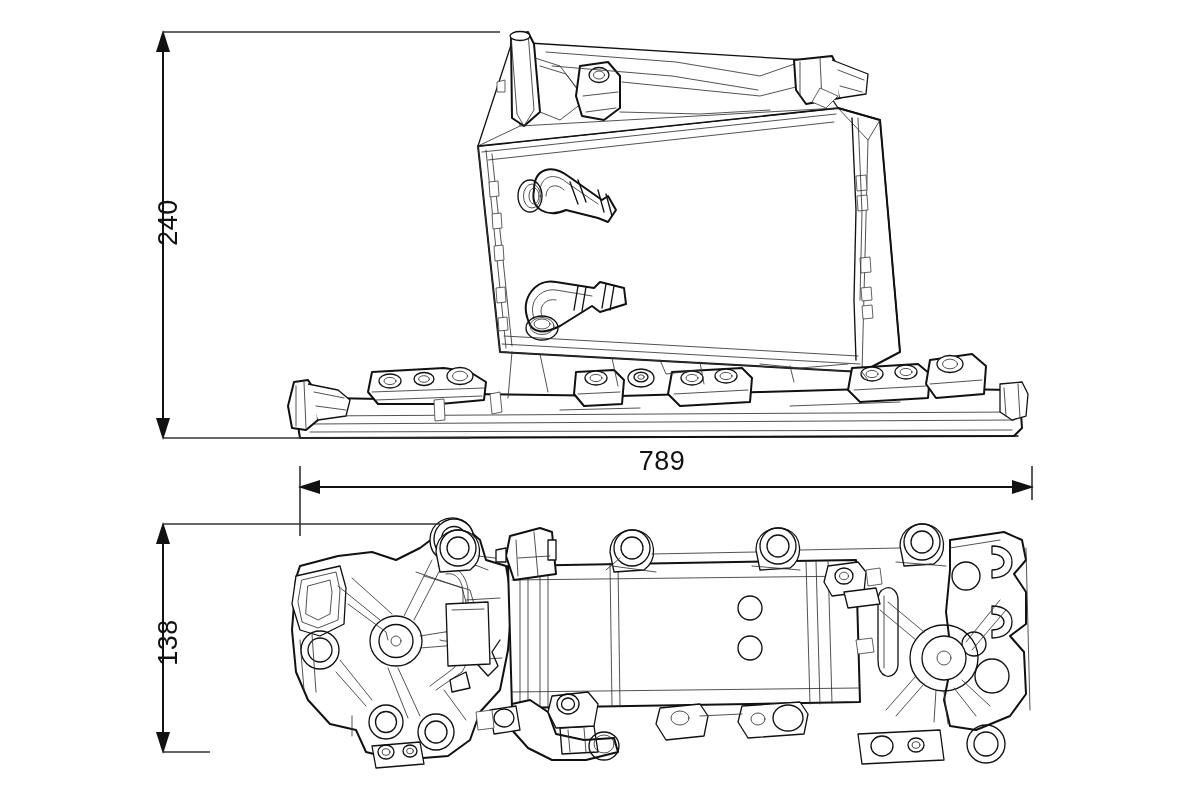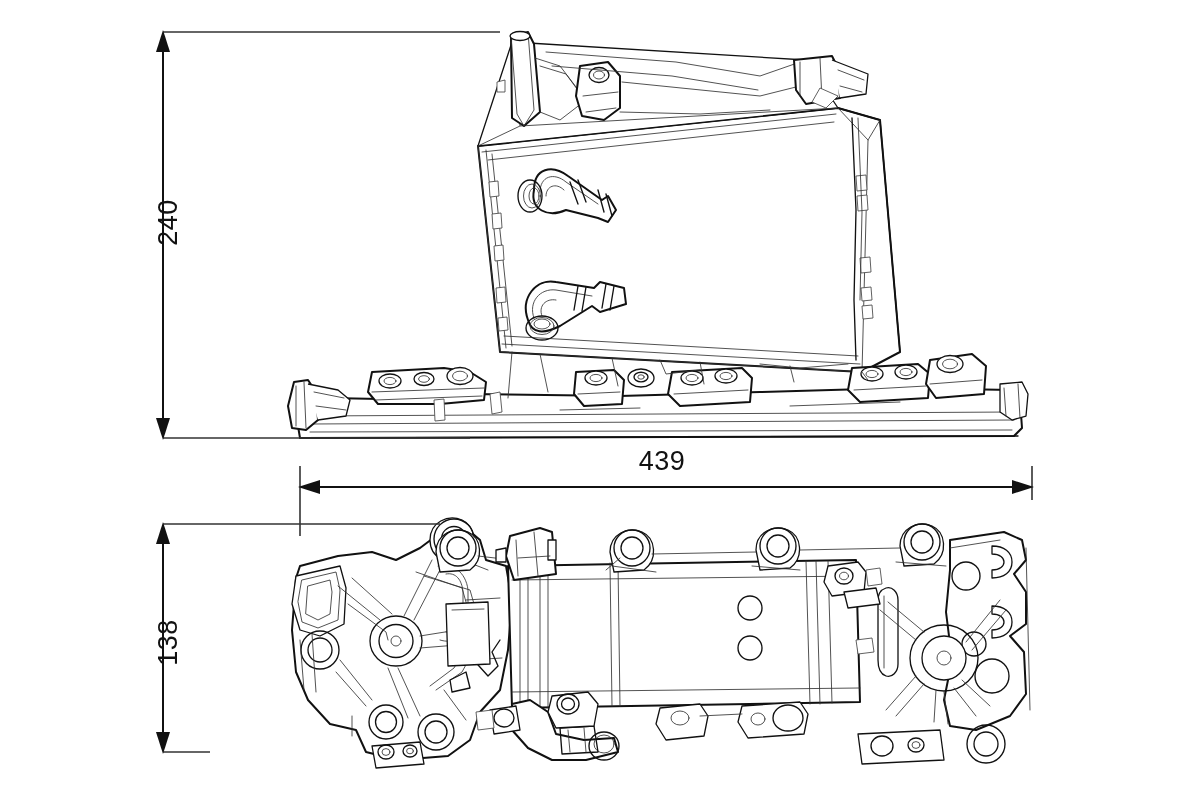--- a/index.html
+++ b/index.html
@@ -454,17 +454,17 @@
 
       <line class="dl" x1="163" y1="526" x2="163" y2="750"></line>
 
       <polygon class="ah" points="163,522 156,544 170,544"></polygon>
       <polygon class="ah" points="163,754 156,732 170,732"></polygon>
     </g>
   </svg>
 
   <div class="dimlabel rot lbl-240">240</div>
 
-  <div class="dimlabel lbl-439">439</div>
+  <div class="dimlabel lbl-439">789</div>
 
   <div class="dimlabel rot lbl-138">138</div>
 
 </div>
 
 </body></html>

